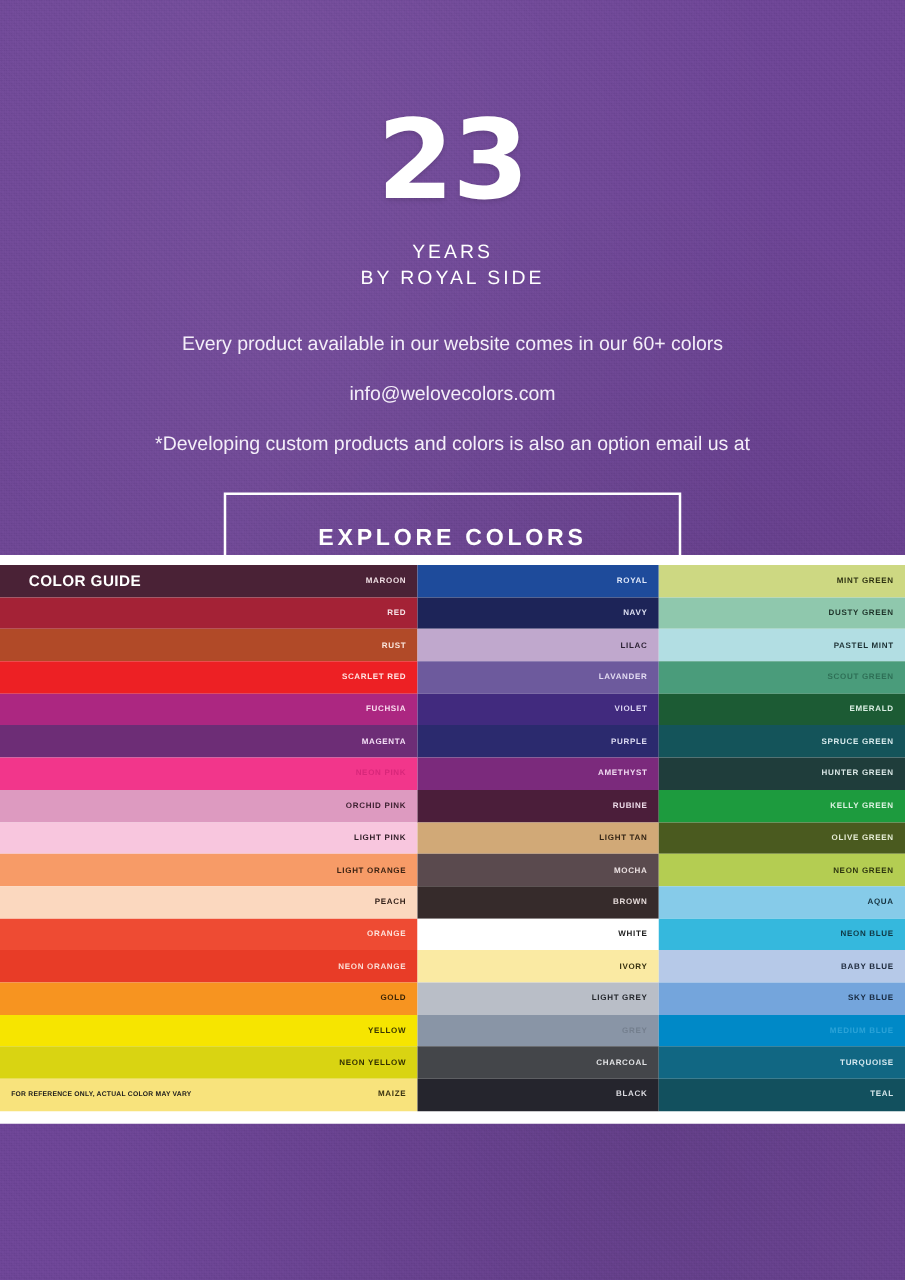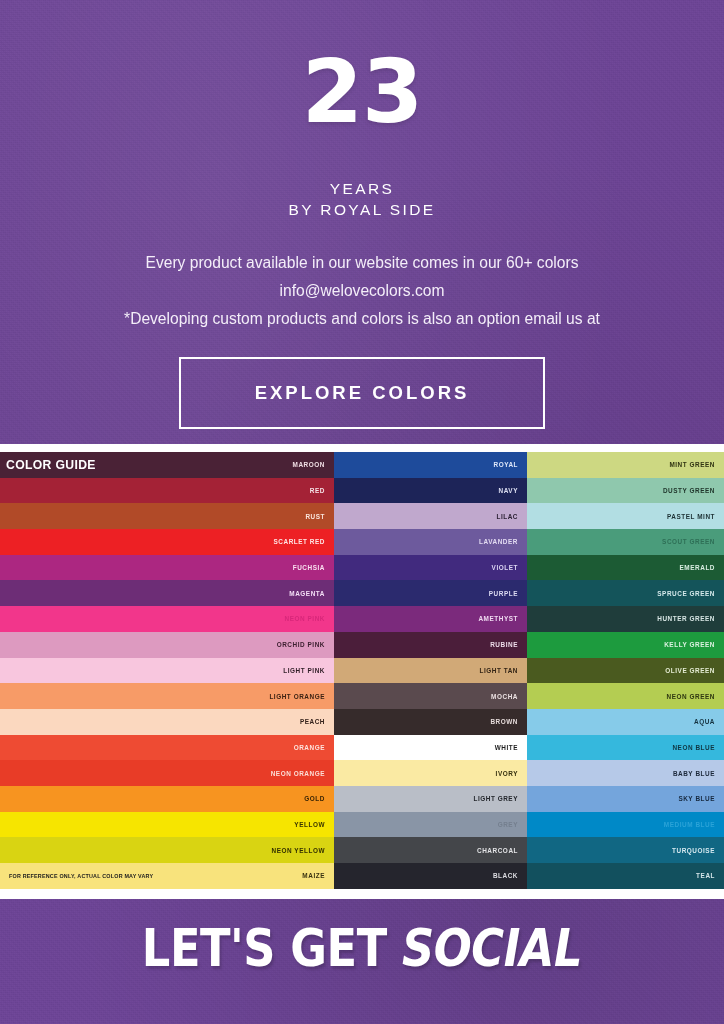--- a/index.html
+++ b/index.html
@@ -36,53 +36,53 @@
       repeating-linear-gradient(0deg, rgba(255,255,255,.030) 0 1px, rgba(0,0,0,.030) 1px 2px),
       repeating-linear-gradient(90deg, rgba(255,255,255,.022) 0 1px, rgba(0,0,0,.026) 1px 2px),
       repeating-linear-gradient(45deg, rgba(255,255,255,.016) 0 2px, rgba(0,0,0,.018) 2px 4px);
     mix-blend-mode: overlay;
   }
 
   
   .hero {
     position: relative;
     z-index: 2;
-    padding-top: 48px;
+    padding-top: 84px;
     text-align: center;
     color: #ffffff;
     border-radius: 21px;
   }
   .big-number {
     font-family: "DejaVu Sans", sans-serif;
     font-size: 88px;
     font-weight: 700;
     letter-spacing: -1px;
     line-height: 1;
     color: #ffffff;
     text-shadow: 0 2px 4px rgba(0,0,0,.13);
   }
   .years-block {
-    margin-top: 43px;
+    margin-top: 20px;
     font-size: 15.5px;
     letter-spacing: 2.4px;
     font-weight: 400;
     line-height: 1.35;
     color: #ffffff;
   }
   .years-block div { white-space: nowrap; }
 
   .hero-copy {
     margin-top: 30px;
     font-size: 15.6px;
     line-height: 1.55;
     font-weight: 400;
     color: #f4eef9;
     padding: 0 46px;
   }
-  .hero-copy p { margin: 4px; }
+  .hero-copy p { margin: 16px; }
 
   .cta-wrap {
     margin-top: 26px;
     display: flex;
     justify-content: center;
   }
   .cta-button {
     width: 366px;
     height: 72px;
     border: 2px solid #ffffff;
@@ -131,21 +131,21 @@
   }
   .swatch .sw-label {
     font-size: 6.4px;
     letter-spacing: .55px;
     font-weight: 600;
     white-space: nowrap;
     font-family: "Liberation Sans", sans-serif;
   }
   .guide-title {
     position: absolute;
-    left: 6px;
+    left: 23px;
     top: 50%;
     transform: translateY(-50%);
     font-size: 12.2px;
     font-weight: 700;
     letter-spacing: .35px;
     color: #ffffff;
   }
   .disclaimer {
     position: absolute;
     left: 9px;
@@ -367,17 +367,14 @@
           <div class="swatch" title="TURQUOISE" style="background: rgb(17, 103, 131);">
             <span class="sw-label" style="color: rgb(214, 233, 240);">TURQUOISE</span>
           </div>
           <div class="swatch" title="TEAL" style="background: rgb(18, 80, 94);">
             <span class="sw-label" style="color: rgb(213, 230, 234);">TEAL</span>
           </div>
         </div>
       </div>
   </div>
 
-  <div class="social">
-    <div class="social-text"><span>LET'S GET </span><span class="ital">SOCIAL</span></div>
-  </div>
 
 </div>
 
 </body></html>

